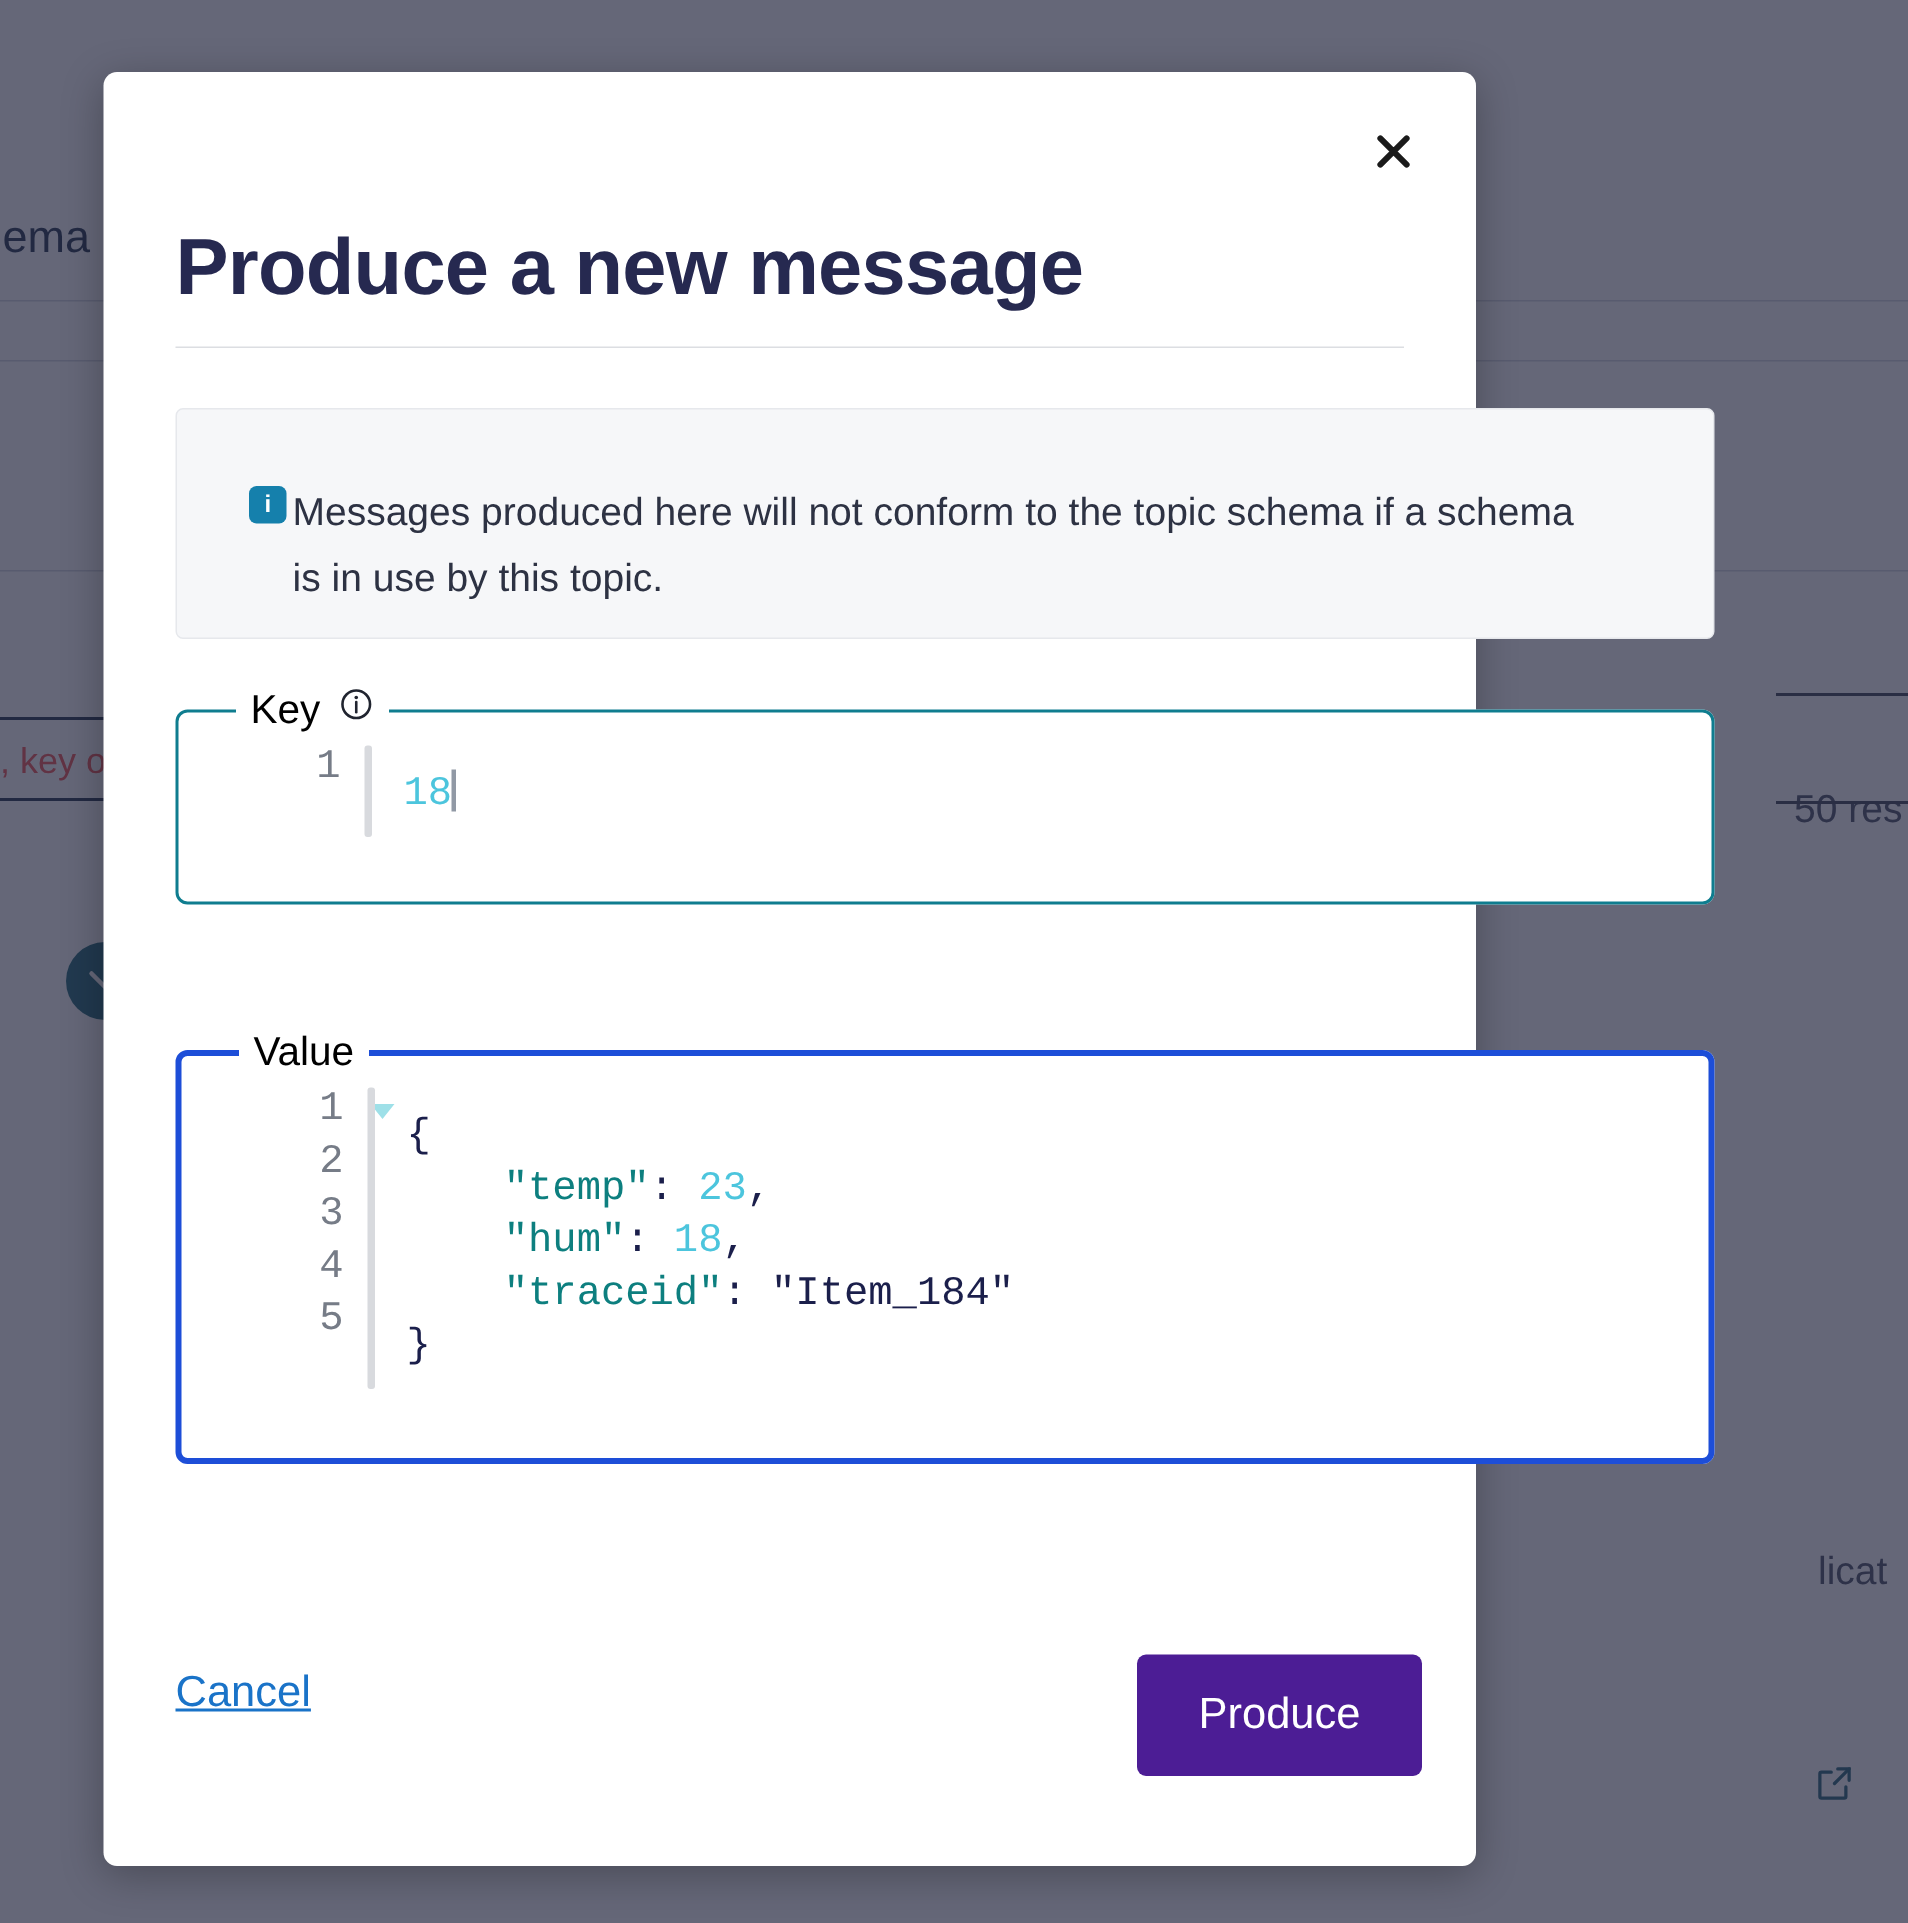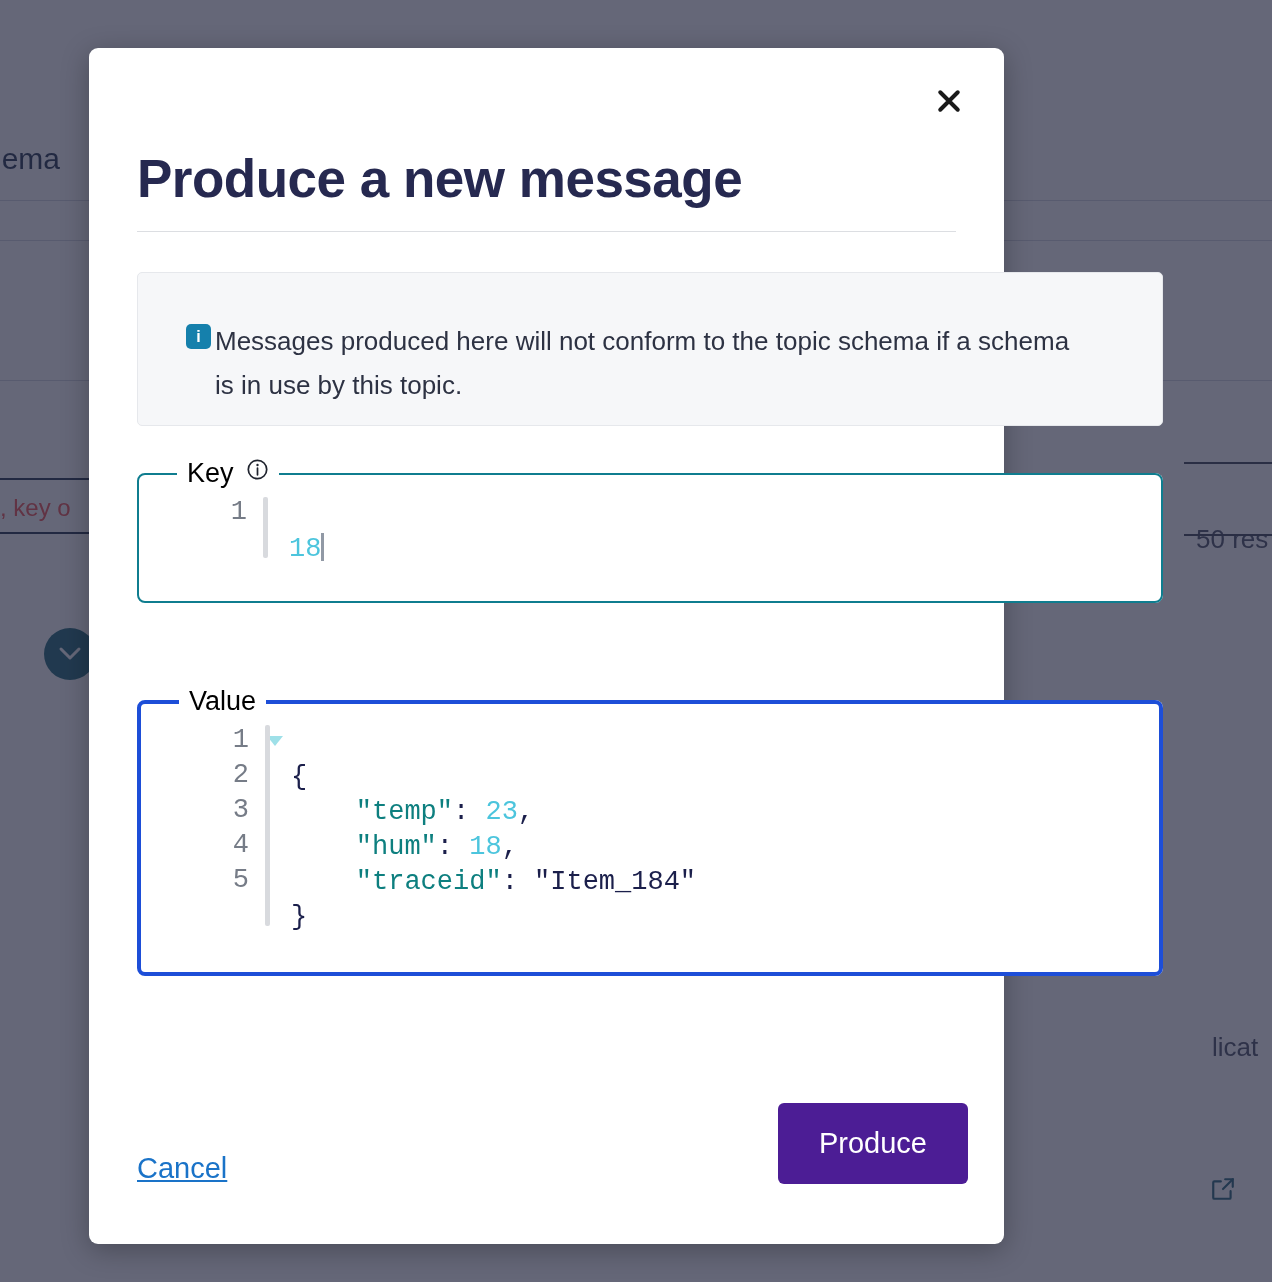--- a/index.html
+++ b/index.html
@@ -85,21 +85,21 @@
     left: 1210px; top: 1176px;
   }
   #scrim {
     position: absolute; inset: 0;
     background: rgba(42, 44, 68, 0.72);
   }
 
   
   #modal {
     position: absolute;
-    left: 89px; top: 48px;
+    left: 69px; top: 48px;
     width: 915px; height: 1196px;
     background: #ffffff;
     border-radius: 9px;
     box-shadow: 0 6px 28px rgba(0,0,0,.28);
   }
 
   .close-btn {
     position: absolute;
     right: 32px; top: 30px;
     width: 46px; height: 46px;
@@ -216,21 +216,20 @@
   .gutter-rule {
     position: absolute;
     left: 112px; top: 2px;
     width: 5px;
     background: #d8dade;
     border-radius: 2px;
   }
   .code-col {
     margin-left: 138px;
     white-space: pre;
-    margin-top: 19px;
   }
   .tok-punc   { color: #1b1f4b; }
   .tok-key    { color: #0d7f7f; }
   .tok-num    { color: #4cc5dd; }
   .tok-str    { color: #1b1f4b; }
   .caret {
     display: inline-block;
     width: 3px; height: 28px;
     background: #9199a5;
     vertical-align: -5px;
@@ -239,21 +238,20 @@
   
   .cancel-link {
     position: absolute;
     left: 48px; top: 1064px;
     font-size: 29px;
     color: #1a73c8;
     text-decoration: underline;
     background: none; border: none; padding: 0;
     cursor: pointer;
     font-family: inherit;
-    margin-top: 40px;
   }
   .produce-btn {
     position: absolute;
     right: 36px; top: 1055px;
     width: 190px; height: 81px;
     background: #4c1d95;
     color: #ffffff;
     border: none;
     border-radius: 6px;
     font-size: 29px;

